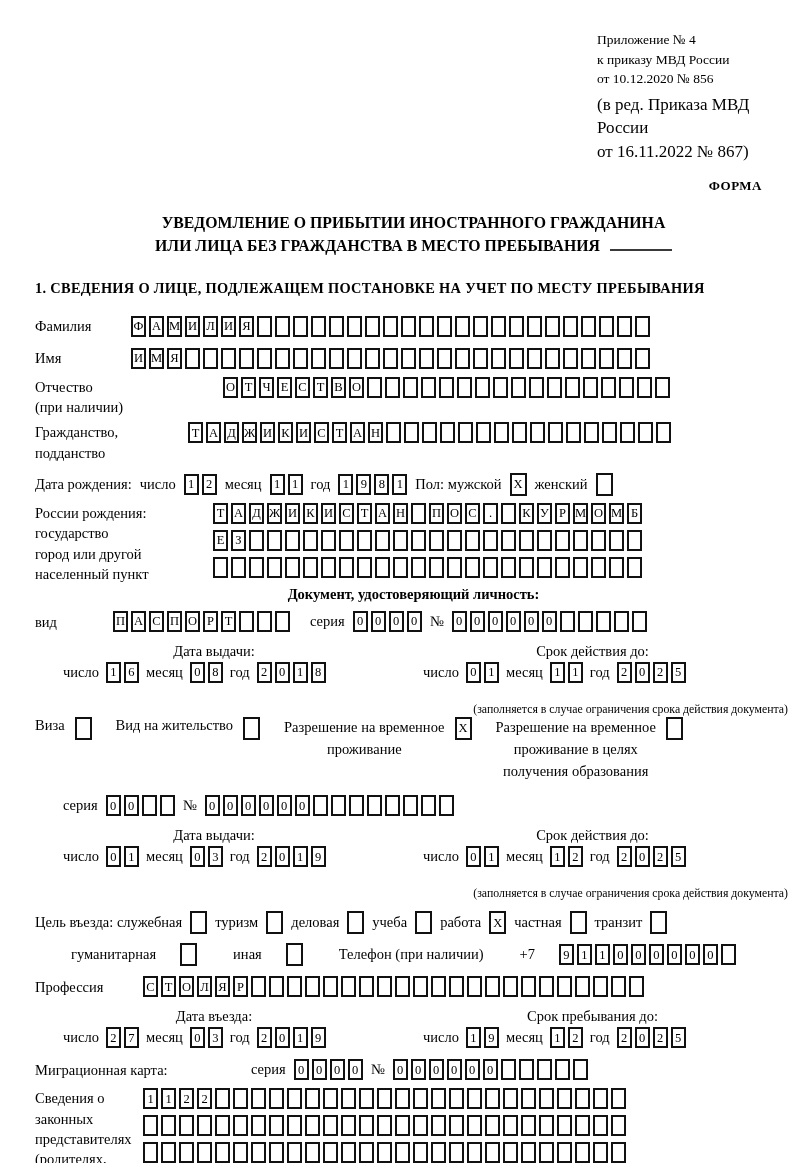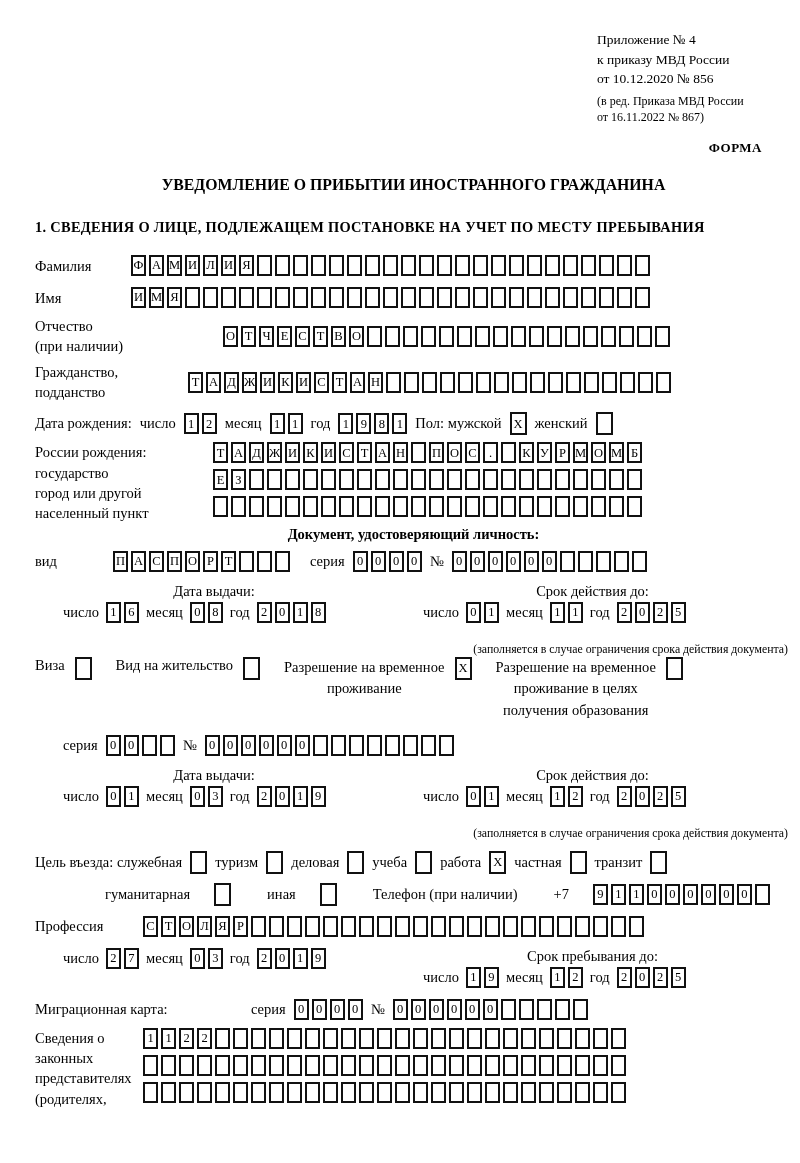--- a/index.html
+++ b/index.html
@@ -5,30 +5,30 @@
   * { margin:0; padding:0; box-sizing:border-box; }
   html,body { background:#fff; }
   body {
     width:800px; height:1163px; overflow:hidden;
     color:#000; font-family:"Liberation Serif", serif; font-size:14.5px;
   }
   .page { width:800px; height:1163px; padding:30px 8px 0 35px; }
 
   
   .hdr { margin-left:auto; width:185px; margin-right:10px; font-size:13.5px; line-height:1.45; }
-  .hdr .sub { font-size:12px; margin-top:4px; line-height:1.4; }
+  .hdr .sub { font-size:17px; margin-top:4px; line-height:1.4; }
   .forma { font-weight:bold; text-align:right; padding-right:30px; margin-top:14px; font-size:13px; letter-spacing:.5px; }
 
   .title { text-align:center; font-weight:bold; font-size:15.8px; line-height:1.45; margin-top:18px; }
   .blank-line { display:inline-block; width:62px; border-bottom:2px solid #3a3a3a; height:13px; margin-left:10px; }
   .sec { font-weight:bold; font-size:14.4px; margin-top:22px; letter-spacing:.3px; }
 
   
   .row { display:flex; align-items:center; gap:8px; margin-top:5px; min-height:27px; }
-  .row.top { align-items:center; }
+  .row.top { align-items:flex-start; }
   .lbl { flex:0 0 auto; line-height:1.4; }
   .w95{width:88px} .w180{width:180px} .w145{width:145px} .w170{width:170px} .w100{width:100px} .w70{width:70px} .w185{width:178px}
 
   .cells { display:inline-flex; gap:3px; flex:0 0 auto; }
   .cell { flex:0 0 auto; width:15px; height:21px; border:2px solid #111;
           display:inline-flex; align-items:center; justify-content:center;
           font-size:12.5px; line-height:1; background:#fff; }
   .chk .cell { width:17px; height:23px; }
   .stack > .cells { margin-top:0; margin-bottom:6px; display:flex; }
 
@@ -40,21 +40,21 @@
   .drow { display:flex; align-items:center; gap:7px; }
   .dates-note { text-align:right; padding-right:4px; font-size:11.8px; margin-top:19px; }
 
   .intro { margin-top:10px; line-height:1.6; }
 
   .visa-row { display:flex; align-items:flex-start; gap:24px; }
   .vitem { display:flex; align-items:flex-start; gap:10px; }
   .vitem .opt { text-align:center; line-height:1.5; }
 
   .indent28 { margin-left:28px; }
-  .indent70 { margin-left:70px;gap:24px; }
+  .indent70 { margin-left:36px;gap:24px; }
   .ml30 { margin-left:30px; }
   .ml12 { margin-left:12px; }
 </style>
 </head>
 <body>
 
 <div class="page">
 
   <div class="hdr">
     <div>Приложение № 4</div>
@@ -63,20 +63,21 @@
     <div class="sub">
       <div>(в ред. Приказа МВД России</div>
       <div>от 16.11.2022 № 867)</div>
     </div>
   </div>
 
   <div class="forma">ФОРМА</div>
 
   <div class="title">
     <div>УВЕДОМЛЕНИЕ О ПРИБЫТИИ ИНОСТРАННОГО ГРАЖДАНИНА</div>
+    <div><span>ИЛИ ЛИЦА БЕЗ ГРАЖДАНСТВА В МЕСТО ПРЕБЫВАНИЯ</span><span class="blank-line"></span></div>
   </div>
 
   <div class="sec">1. СВЕДЕНИЯ О ЛИЦЕ, ПОДЛЕЖАЩЕМ ПОСТАНОВКЕ НА УЧЕТ ПО МЕСТУ ПРЕБЫВАНИЯ</div>
 
   <div class="row" style="margin-top:16px">
     <span class="lbl w95">Фамилия</span>
     <span class="cells">
         <span class="cell">Ф</span>
         <span class="cell">А</span>
         <span class="cell">М</span>
@@ -614,20 +615,21 @@
         <span class="cell"></span>
         <span class="cell"></span>
         <span class="cell"></span>
         <span class="cell"></span>
         <span class="cell"></span>
       </span>
   </div>
 
   <div class="dates">
     <div class="half-l">
+      <div class="date-title">Дата въезда:</div>
       <div class="drow" style="padding-left:28px">
         <span>число</span>
         <span class="cells">
             <span class="cell">2</span>
             <span class="cell">7</span>
           </span>
         <span>месяц</span>
         <span class="cells">
             <span class="cell">0</span>
             <span class="cell">3</span>

